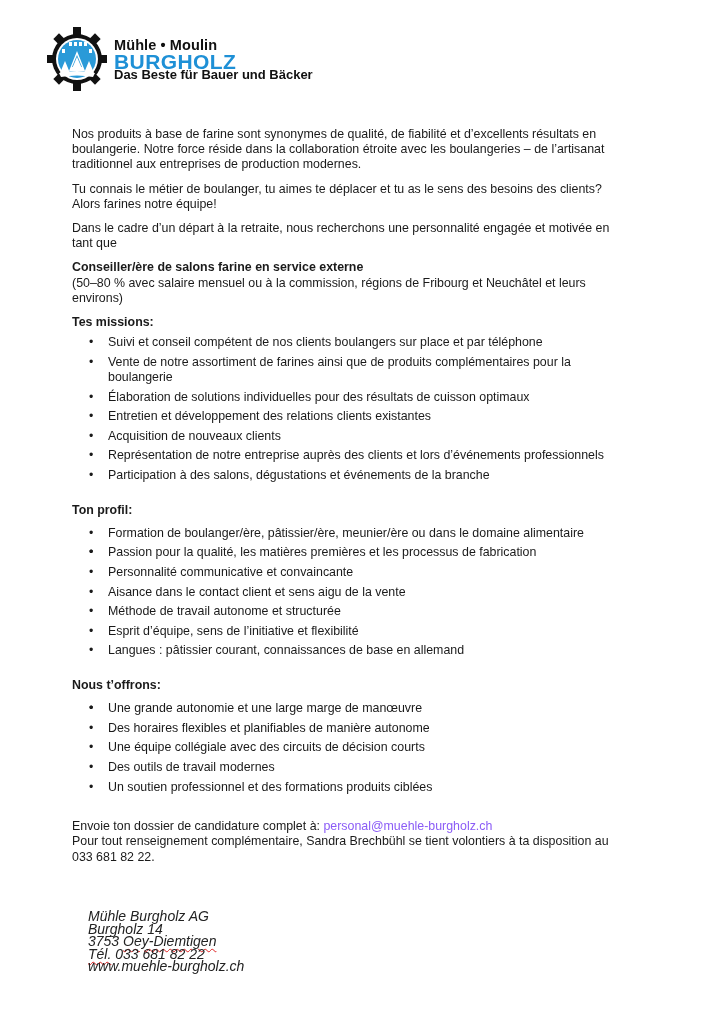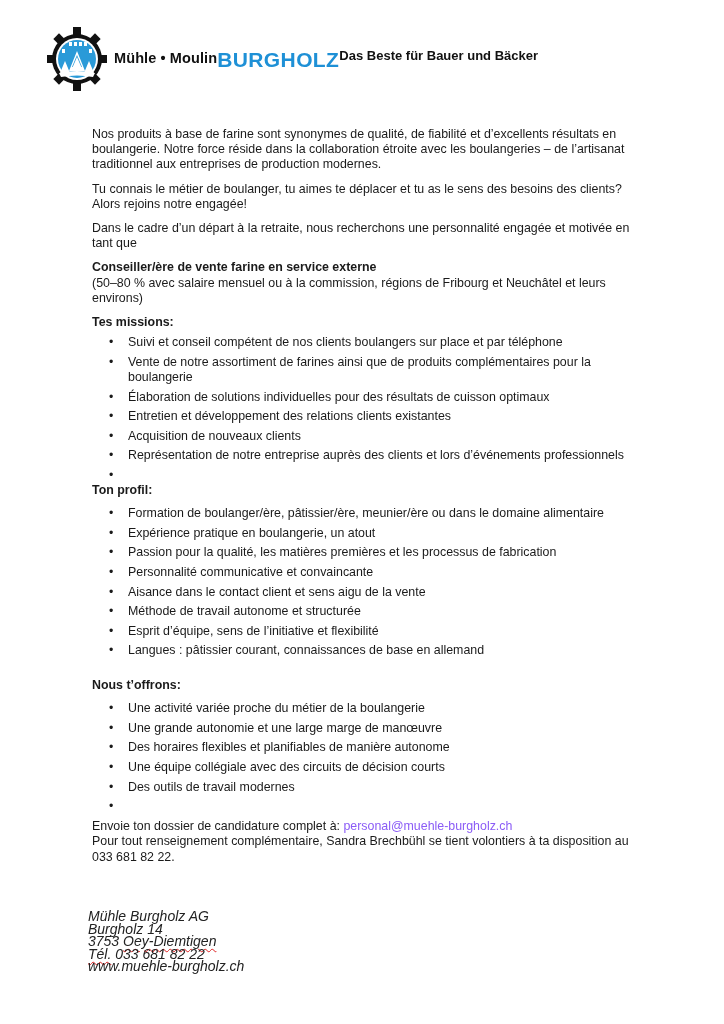--- a/index.html
+++ b/index.html
@@ -25,23 +25,22 @@
       display: flex;
       align-items: center;
     }
     .logo-mark {
       width: 60px;
       height: 64px;
     }
     .logo-text {
       margin-left: 7px;
       display: flex;
-      flex-direction: row;
+      flex-direction: column;
       justify-content: center;
-      text-align: center;
     }
     .logo-line1 {
       font-weight: bold;
       font-size: 14.5px;
       line-height: 15px;
       color: #111;
       letter-spacing: 0.1px;
     }
     .logo-line2 {
       font-weight: bold;
@@ -51,21 +50,21 @@
       letter-spacing: 0.4px;
     }
     .logo-line3 {
       font-weight: bold;
       font-size: 13px;
       line-height: 10px;
       color: #111;
     }
     .content {
       position: absolute;
-      left: 92px;
+      left: 72px;
       top: 127px;
       width: 560px;
     }
     p {
       margin: 0 0 9px 0;
     }
     .job-title {
       font-weight: bold;
     }
     h3 {
@@ -150,62 +149,62 @@
     <div class="logo-line1">Mühle • Moulin</div>
     <div class="logo-line2">BURGHOLZ</div>
     <div class="logo-line3">Das Beste für Bauer und Bäcker</div>
   </div>
 </div>
 
 <div class="content">
   <p>Nos produits à base de farine sont synonymes de qualité, de fiabilité et d’excellents résultats en boulangerie. Notre force réside dans la collaboration étroite avec les boulangeries – de l’artisanat traditionnel aux entreprises de production modernes.</p>
   <p>
     <span>Tu connais le métier de boulanger, tu aimes te déplacer et tu as le sens des besoins des clients?</span><br>
-    <span>Alors rejoins notre engagée!</span>
+    <span>Alors farines notre équipe!</span>
   </p>
   <p>Dans le cadre d’un départ à la retraite, nous recherchons une personnalité engagée et motivée en tant que</p>
 
   <div style="margin-bottom:9px">
-    <div class="job-title">Conseiller/ère de vente farine en service externe</div>
+    <div class="job-title">Conseiller/ère de salons farine en service externe</div>
     <div>(50–80 % avec salaire mensuel ou à la commission, régions de Fribourg et Neuchâtel et leurs environs)</div>
   </div>
 
   <h3>Tes missions:</h3>
   <ul>
     <li><span class="bullet">•</span><span>Suivi et conseil compétent de nos clients boulangers sur place et par téléphone</span></li>
     <li><span class="bullet">•</span><span>Vente de notre assortiment de farines ainsi que de produits complémentaires pour la boulangerie</span></li>
     <li><span class="bullet">•</span><span>Élaboration de solutions individuelles pour des résultats de cuisson optimaux</span></li>
     <li><span class="bullet">•</span><span>Entretien et développement des relations clients existantes</span></li>
     <li><span class="bullet">•</span><span>Acquisition de nouveaux clients</span></li>
     <li><span class="bullet">•</span><span>Représentation de notre entreprise auprès des clients et lors d’événements professionnels</span></li>
-    <li><span class="bullet">•</span></li>
+    <li><span class="bullet">•</span><span>Participation à des salons, dégustations et événements de la branche</span></li>
   </ul>
   <div class="section-gap"></div>
 
   <h3 style="margin-bottom:8px">Ton profil:</h3>
   <ul>
     <li><span class="bullet">•</span><span>Formation de boulanger/ère, pâtissier/ère, meunier/ère ou dans le domaine alimentaire</span></li>
-    <li><span class="bullet">•</span><span>Expérience pratique en boulangerie, un atout</span></li>
+    <li><span class="bullet">•</span></li>
     <li><span class="bullet">•</span><span>Passion pour la qualité, les matières premières et les processus de fabrication</span></li>
     <li><span class="bullet">•</span><span>Personnalité communicative et convaincante</span></li>
     <li><span class="bullet">•</span><span>Aisance dans le contact client et sens aigu de la vente</span></li>
     <li><span class="bullet">•</span><span>Méthode de travail autonome et structurée</span></li>
     <li><span class="bullet">•</span><span>Esprit d’équipe, sens de l’initiative et flexibilité</span></li>
     <li><span class="bullet">•</span><span>Langues : pâtissier courant, connaissances de base en allemand</span></li>
   </ul>
   <div class="section-gap"></div>
 
   <h3 style="margin-bottom:8px">Nous t’offrons:</h3>
   <ul>
-    <li><span class="bullet">•</span><span>Une activité variée proche du métier de la boulangerie</span></li>
+    <li><span class="bullet">•</span></li>
     <li><span class="bullet">•</span><span>Une grande autonomie et une large marge de manœuvre</span></li>
     <li><span class="bullet">•</span><span>Des horaires flexibles et planifiables de manière autonome</span></li>
     <li><span class="bullet">•</span><span>Une équipe collégiale avec des circuits de décision courts</span></li>
     <li><span class="bullet">•</span><span>Des outils de travail modernes</span></li>
-    <li><span class="bullet">•</span></li>
+    <li><span class="bullet">•</span><span>Un soutien professionnel et des formations produits ciblées</span></li>
   </ul>
   <div class="section-gap" style="height:20px"></div>
 
   <p>
     <span>Envoie ton dossier de candidature complet à: </span><span class="link">personal@muehle-burgholz.ch</span><br>
     <span>Pour tout renseignement complémentaire, Sandra Brechbühl se tient volontiers à ta disposition au 033 681 82 22.</span>
   </p>
 </div>
 
 <div class="footer">

